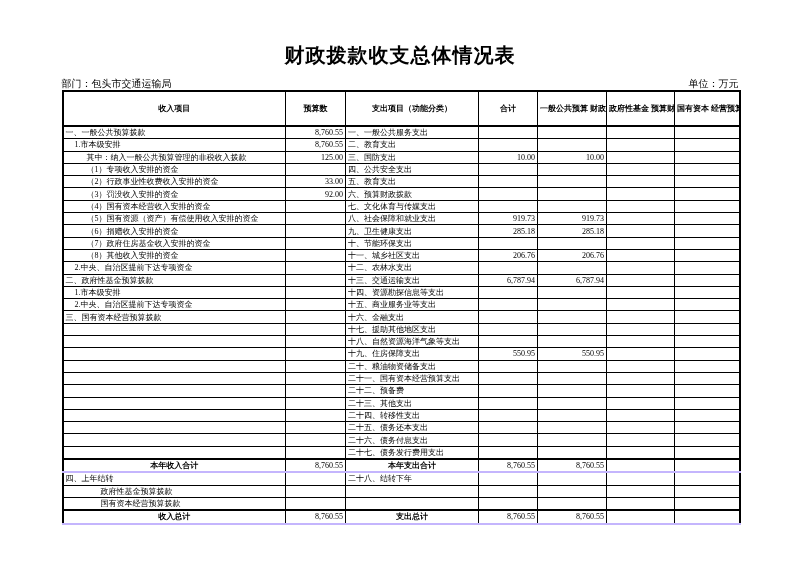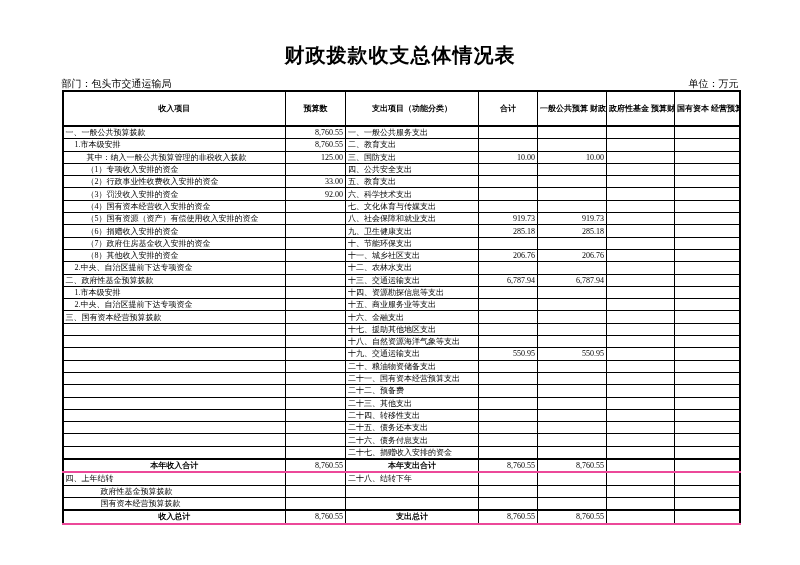--- a/index.html
+++ b/index.html
@@ -28,21 +28,21 @@
   }
   thead th{
     font-weight:bold;text-align:center;font-size:8.5px;
     white-space:pre-line;line-height:10.5px;
   }
   tr.sec-hdr th{height:12px;line-height:11px;}
   tr.col-hdr th{height:33px;border-bottom:2px solid #000;}
   tbody td{height:11.3px;}
   td.lbl{text-align:left;}
   td.num{text-align:right;}
-  tr.total-row td{border-top:2px solid #000;border-bottom:2px solid #ec4899;}
+  tr.total-row td{border-top:2px solid #000;border-bottom:2px solid #c4b5fd;}
   tr.total-row td.lbl{font-weight:bold;text-align:center;}
 </style>
 </head>
 <body>
 
 <div class="page">
   <div class="content">
     <div class="title">财政拨款收支总体情况表</div>
     <div class="meta-row">
       <span>部门：包头市交通运输局</span>
@@ -115,21 +115,21 @@
             <td class="num">33.00</td>
             <td class="lbl">五、教育支出</td>
             <td class="num"></td>
             <td class="num"></td>
             <td class="num"></td>
             <td class="num"></td>
           </tr>
           <tr>
             <td class="lbl" style="padding-left: 23px;">（3）罚没收入安排的资金</td>
             <td class="num">92.00</td>
-            <td class="lbl">六、科学技术支出</td>
+            <td class="lbl">六、预算财政拨款</td>
             <td class="num"></td>
             <td class="num"></td>
             <td class="num"></td>
             <td class="num"></td>
           </tr>
           <tr>
             <td class="lbl" style="padding-left: 23px;">（4）国有资本经营收入安排的资金</td>
             <td class="num"></td>
             <td class="lbl">七、文化体育与传媒支出</td>
             <td class="num"></td>
@@ -232,21 +232,21 @@
             <td class="num"></td>
             <td class="lbl">十八、自然资源海洋气象等支出</td>
             <td class="num"></td>
             <td class="num"></td>
             <td class="num"></td>
             <td class="num"></td>
           </tr>
           <tr>
             <td class="lbl" style="padding-left: 2px;"></td>
             <td class="num"></td>
-            <td class="lbl">十九、交通运输支出</td>
+            <td class="lbl">十九、住房保障支出</td>
             <td class="num">550.95</td>
             <td class="num">550.95</td>
             <td class="num"></td>
             <td class="num"></td>
           </tr>
           <tr>
             <td class="lbl" style="padding-left: 2px;"></td>
             <td class="num"></td>
             <td class="lbl">二十、粮油物资储备支出</td>
             <td class="num"></td>
@@ -304,21 +304,21 @@
             <td class="num"></td>
             <td class="lbl">二十六、债务付息支出</td>
             <td class="num"></td>
             <td class="num"></td>
             <td class="num"></td>
             <td class="num"></td>
           </tr>
           <tr>
             <td class="lbl" style="padding-left: 2px;"></td>
             <td class="num"></td>
-            <td class="lbl">二十七、捐赠收入安排的资金</td>
+            <td class="lbl">二十七、债务发行费用支出</td>
             <td class="num"></td>
             <td class="num"></td>
             <td class="num"></td>
             <td class="num"></td>
           </tr>
           <tr class="total-row">
             <td class="lbl">本年收入合计</td>
             <td class="num">8,760.55</td>
             <td class="lbl">本年支出合计</td>
             <td class="num">8,760.55</td>

